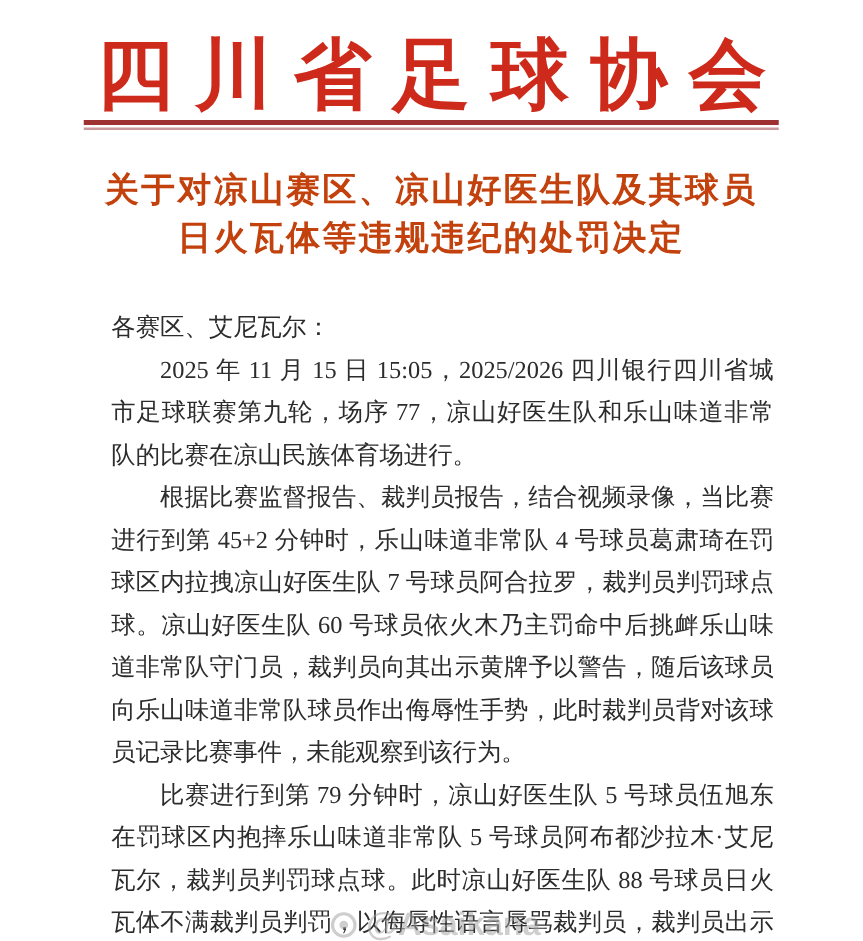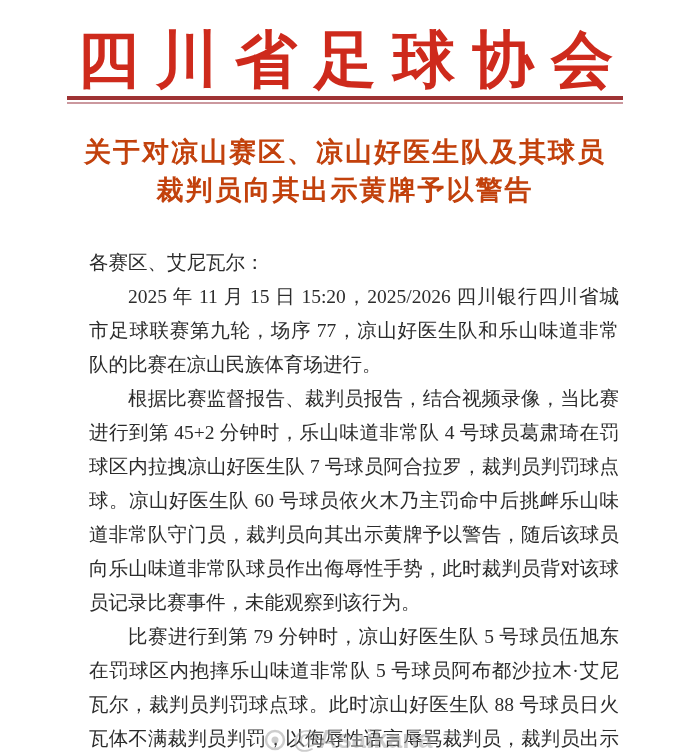--- a/index.html
+++ b/index.html
@@ -108,26 +108,26 @@
 <body>
 
 <div class="page">
 
   <div class="org-name">四川省足球协会</div>
 
   <div class="letterhead-divider"></div>
 
   <div class="doc-title">
     <div>关于对凉山赛区、凉山好医生队及其球员</div>
-    <div>裁判员向其出示黄牌予以警告</div>
+    <div>日火瓦体等违规违纪的处罚决定</div>
   </div>
 
   <div class="doc-body">
     <div class="salutation">各赛区、艾尼瓦尔：</div>
-    <p class="para">2025 年 11 月 15 日 15:20，2025/2026 四川银行四川省城市足球联赛第九轮，场序 77，凉山好医生队和乐山味道非常队的比赛在凉山民族体育场进行。</p>
+    <p class="para">2025 年 11 月 15 日 15:05，2025/2026 四川银行四川省城市足球联赛第九轮，场序 77，凉山好医生队和乐山味道非常队的比赛在凉山民族体育场进行。</p>
     <p class="para">根据比赛监督报告、裁判员报告，结合视频录像，当比赛进行到第 45+2 分钟时，乐山味道非常队 4 号球员葛肃琦在罚球区内拉拽凉山好医生队 7 号球员阿合拉罗，裁判员判罚球点球。凉山好医生队 60 号球员依火木乃主罚命中后挑衅乐山味道非常队守门员，裁判员向其出示黄牌予以警告，随后该球员向乐山味道非常队球员作出侮辱性手势，此时裁判员背对该球员记录比赛事件，未能观察到该行为。</p>
     <p class="para">比赛进行到第 79 分钟时，凉山好医生队 5 号球员伍旭东在罚球区内抱摔乐山味道非常队 5 号球员阿布都沙拉木·艾尼瓦尔，裁判员判罚球点球。此时凉山好医生队 88 号球员日火瓦体不满裁判员判罚，以侮辱性语言辱骂裁判员，裁判员出示红牌将其罚</p>
   </div>
 
   <div class="watermark">
     <span class="wm-icon">
       <svg viewBox="0 0 24 24" width="24" height="24" aria-hidden="true">
         <circle cx="12" cy="12" r="9" fill="none" stroke="#9d9d9d" stroke-width="2.5"></circle>
         <circle cx="12" cy="12" r="3.5" fill="#9d9d9d"></circle>
       </svg>

